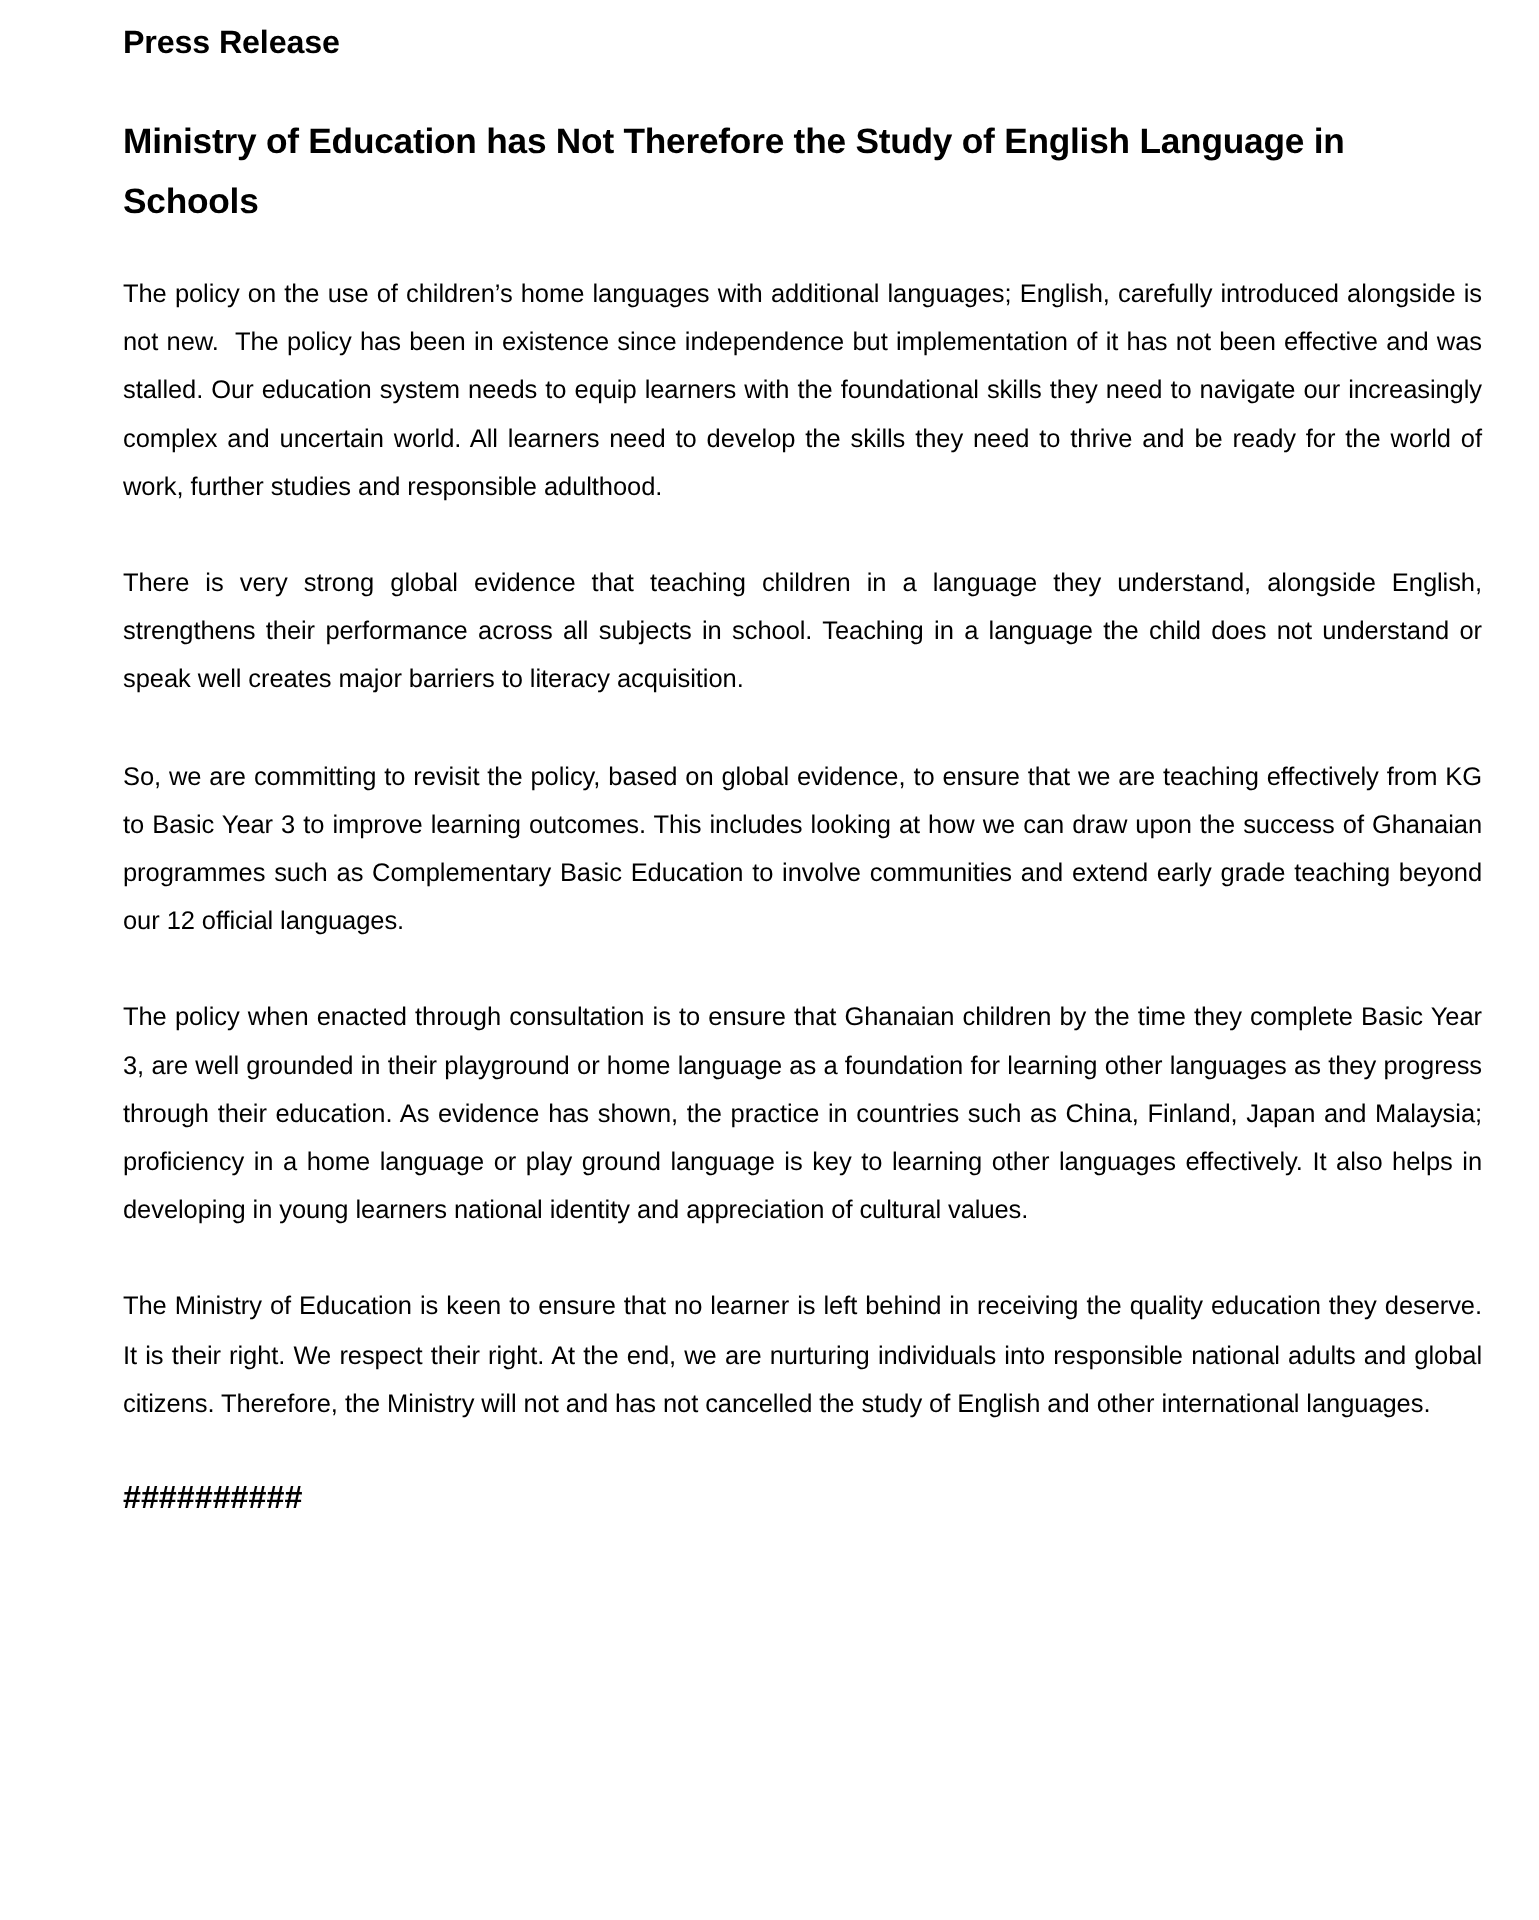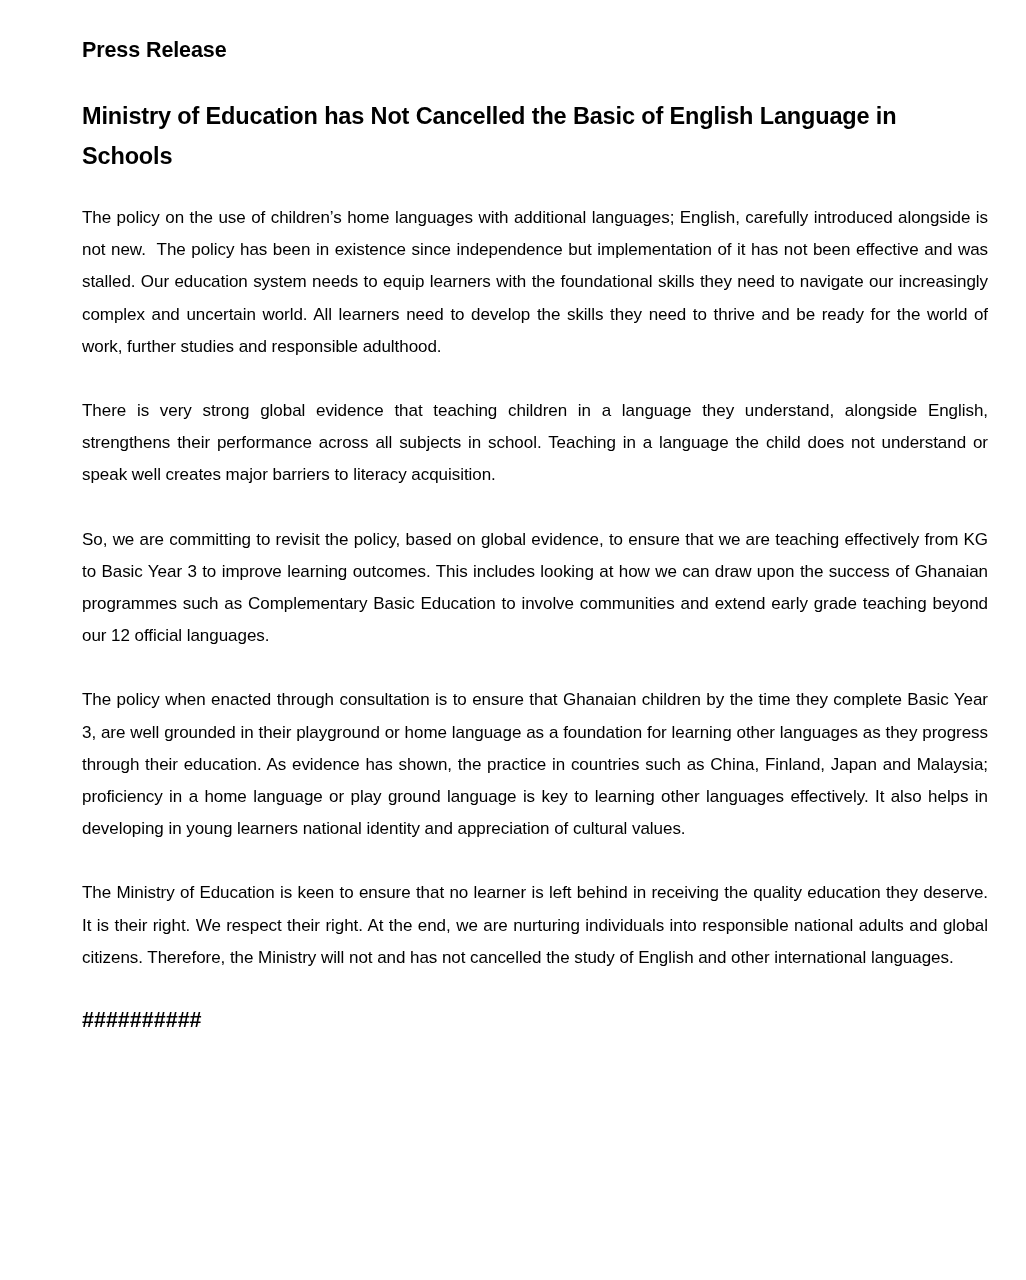--- a/index.html
+++ b/index.html
@@ -13,21 +13,21 @@
     font-family: "Liberation Sans", sans-serif;
     color: #000000;
     -webkit-font-smoothing: antialiased;
   }
   .page {
     position: relative;
     width: 1026px;
     height: 1280px;
     background: #ffffff;
     box-sizing: border-box;
-    padding: 34px 38px 0 82px;
+    padding: 12px 38px 0 82px;
   }
   .doc-label {
     font-size: 21.5px;
     font-weight: bold;
     line-height: 32px;
     letter-spacing: -0.1px;
     margin: 0 0 30px 0;
   }
   .doc-title {
     font-size: 23.5px;
@@ -60,21 +60,21 @@
     margin: 30px 0 0 0;
   }
 </style>
 </head>
 <body>
 
 <div class="page">
 
   <p class="doc-label">Press Release</p>
 
-  <h1 class="doc-title">Ministry of Education has Not Cancelled the Basic of English Language in Schools</h1>
+  <h1 class="doc-title">Ministry of Education has Not Therefore the Study of English Language in Schools</h1>
 
   <div class="body-block">
     <p class="para">The policy on the use of children’s home languages with additional languages; English, carefully introduced alongside is not new.  The policy has been in existence since independence but implementation of it has not been effective and was stalled. Our education system needs to equip learners with the foundational skills they need to navigate our increasingly complex and uncertain world. All learners need to develop the skills they need to thrive and be ready for the world of work, further studies and responsible adulthood.</p>
     <p class="para">There is very strong global evidence that teaching children in a language they understand, alongside English, strengthens their performance across all subjects in school. Teaching in a language the child does not understand or speak well creates major barriers to literacy acquisition.</p>
     <p class="para">So, we are committing to revisit the policy, based on global evidence, to ensure that we are teaching effectively from KG to Basic Year 3 to improve learning outcomes. This includes looking at how we can draw upon the success of Ghanaian programmes such as Complementary Basic Education to involve communities and extend early grade teaching beyond our 12 official languages.</p>
     <p class="para">The policy when enacted through consultation is to ensure that Ghanaian children by the time they complete Basic Year 3, are well grounded in their playground or home language as a foundation for learning other languages as they progress through their education. As evidence has shown, the practice in countries such as China, Finland, Japan and Malaysia; proficiency in a home language or play ground language is key to learning other languages effectively. It also helps in developing in young learners national identity and appreciation of cultural values.</p>
     <p class="para">The Ministry of Education is keen to ensure that no learner is left behind in receiving the quality education they deserve. It is their right. We respect their right. At the end, we are nurturing individuals into responsible national adults and global citizens. Therefore, the Ministry will not and has not cancelled the study of English and other international languages.</p>
   </div>
 
   <p class="end-mark">##########</p>

